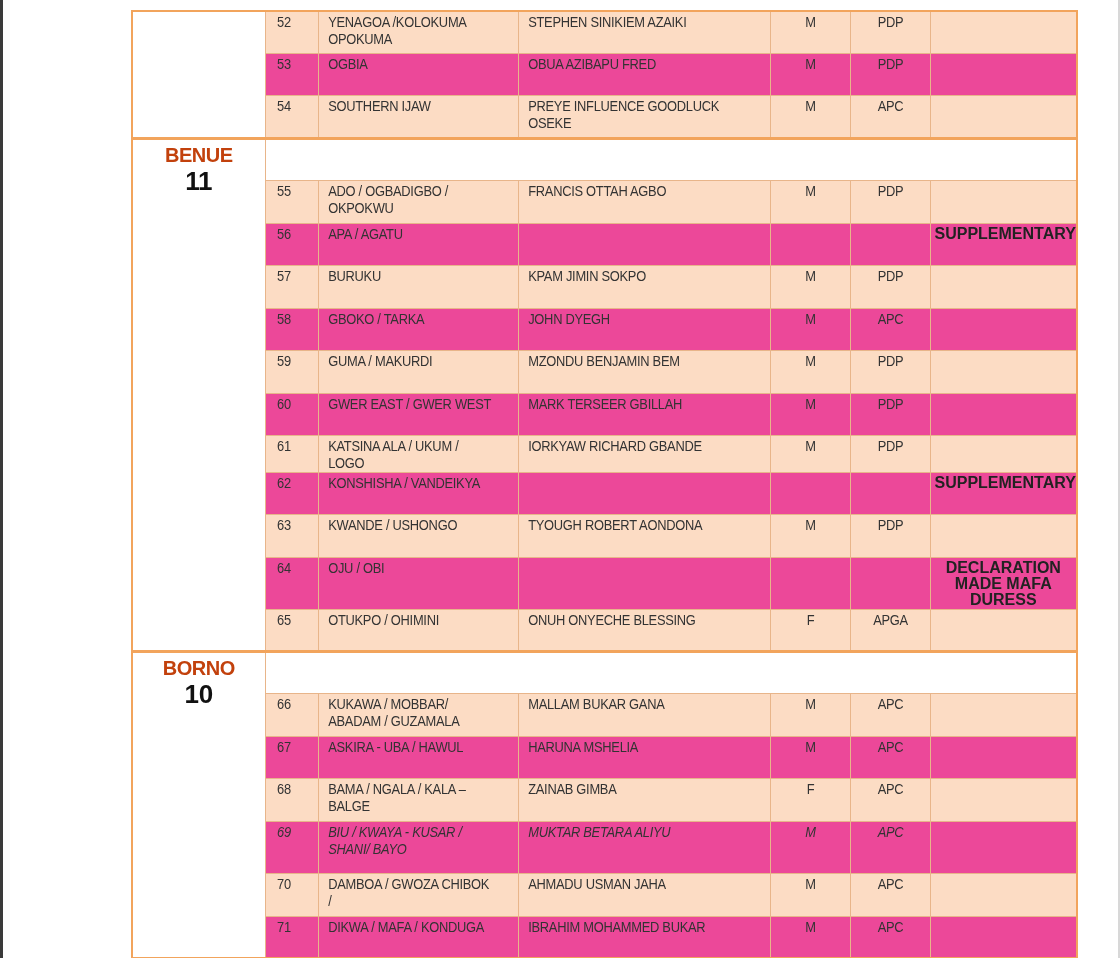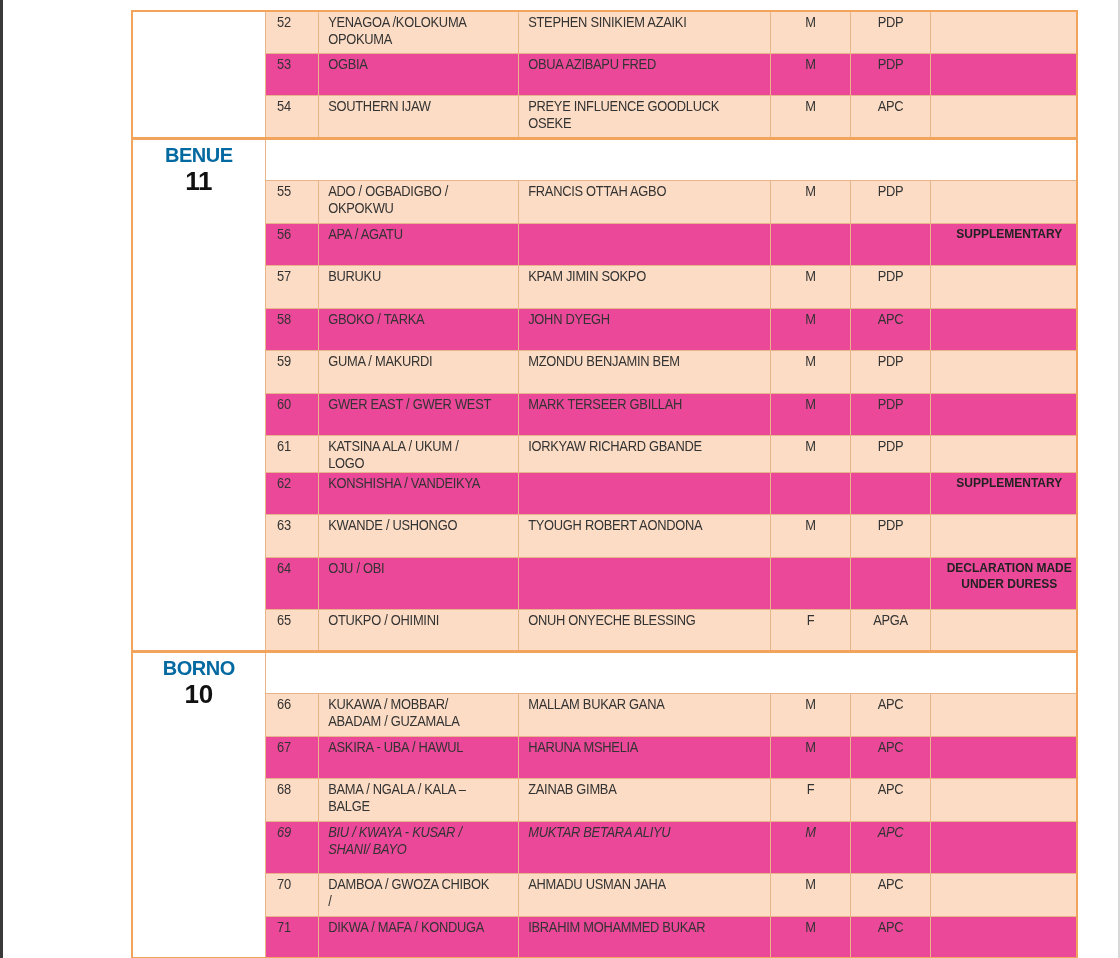--- a/index.html
+++ b/index.html
@@ -36,27 +36,27 @@
   td .txt { display: block; padding: 2px 10px 0 10px; line-height: 17px; transform: scaleX(0.92); transform-origin: left top; }
   td.num .txt { padding-left: 12px; }
   td.center .txt { text-align: center; transform-origin: center top; }
   tr.shade td.cell { background: #fcdcc4; }
   tr.plain td.cell { background: #ec4899; }
   td.state {
     background: #ffffff; text-align: center; vertical-align: top;
     border-right: 1px solid #e8b58a;
     border-top: 3px solid #f2a45c;
   }
-  .state-name { display: block; font-weight: bold; font-size: 20px; color: #0369a1; margin-top: 4px; line-height: 22px; letter-spacing: -0.5px; }
+  .state-name { display: block; font-weight: bold; font-size: 20px; color: #c2410c; margin-top: 4px; line-height: 22px; letter-spacing: -0.5px; }
   .state-count { display: block; font-weight: bold; font-size: 26px; color: #111; line-height: 30px; text-align: center; }
   tr.spacer td.cell { background: #ffffff; height: 40px; }
   tr.section-start td.cell { border-top: 3px solid #f2a45c; }
   td.remark .txt {
-    font-weight: bold; font-size: 12px; text-align: center; color: #222;
-    transform: none; padding: 2px 4px 0 4px; line-height: 16px; letter-spacing: 0; margin-left: 12px;
+    font-weight: bold; font-size: 16px; text-align: center; color: #222;
+    transform: none; padding: 2px 4px 0 4px; line-height: 16px; letter-spacing: 0;
   }
 </style>
 </head>
 <body>
 
 <div class="left-edge"></div>
 <div class="right-edge"></div>
 
 <div class="table-wrap">
   <table>
@@ -331,21 +331,21 @@
           <td class="cell ">
             <span class="txt"></span>
           </td>
           <td class="cell center">
             <span class="txt"></span>
           </td>
           <td class="cell center">
             <span class="txt"></span>
           </td>
           <td class="cell remark">
-            <span class="txt">DECLARATION MADE UNDER DURESS</span>
+            <span class="txt">DECLARATION MADE MAFA DURESS</span>
           </td>
         </tr>
         <tr class="shade" style="height: 42px;">
           <td class="cell num">
             <span class="txt">65</span>
           </td>
           <td class="cell ">
             <span class="txt">OTUKPO / OHIMINI</span>
           </td>
           <td class="cell ">

